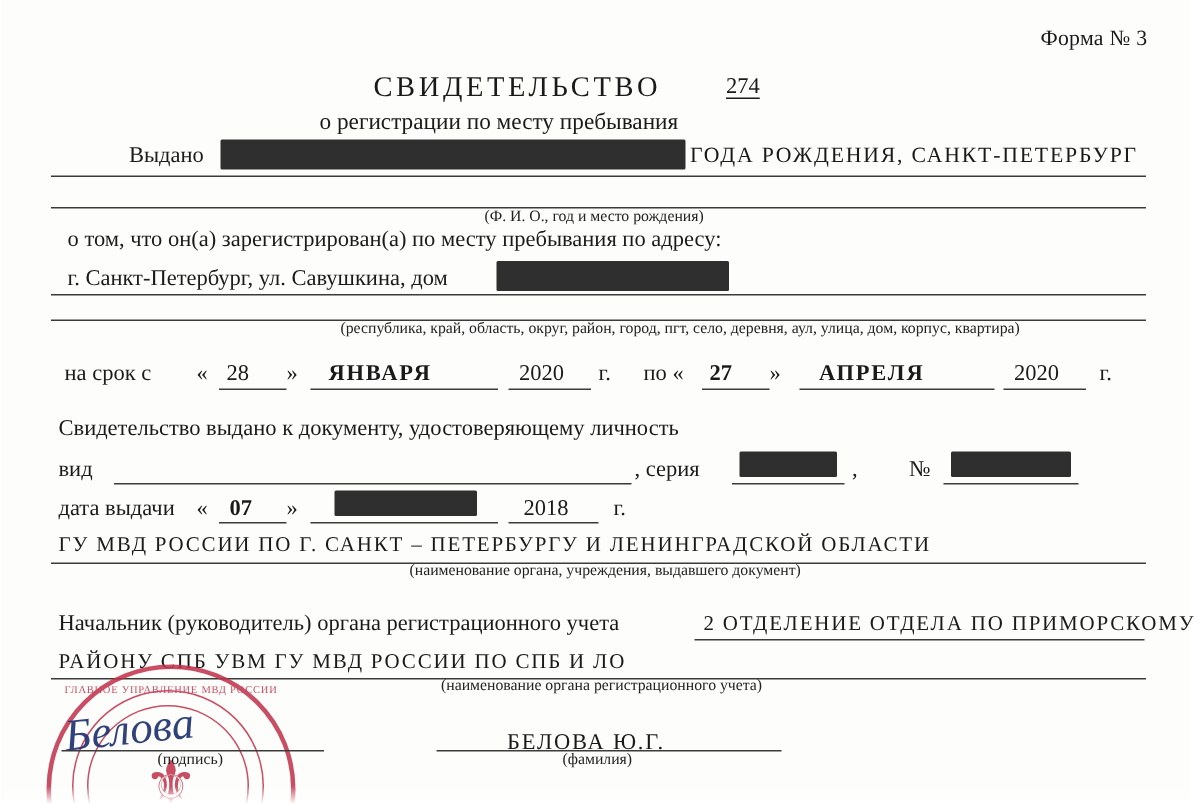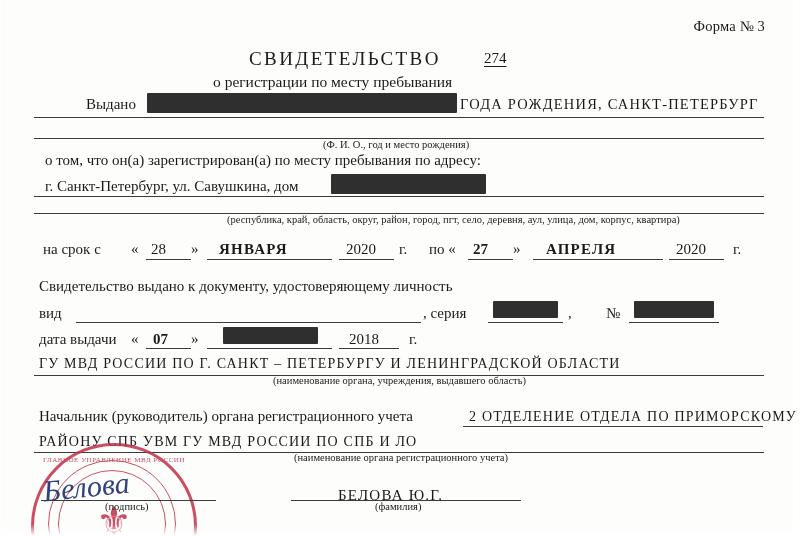--- a/index.html
+++ b/index.html
@@ -207,21 +207,21 @@
   <div class="t" style="left:190px; top:331px;">»</div>
   <div class="redact" style="left:222px; top:327px; width:95px; height:17px;"></div>
   <div class="line" style="left:145px; top:348px; width:45px;"></div>
   <div class="line" style="left:206px; top:348px; width:125px;"></div>
   <div class="t" style="left:348px; top:331px;">2018</div>
   <div class="line" style="left:338px; top:348px; width:60px;"></div>
   <div class="t" style="left:408px; top:331px;">г.</div>
 
   <div class="t sp" style="left:38px; top:356px; font-size:14px;">ГУ  МВД  РОССИИ  ПО  Г. САНКТ – ПЕТЕРБУРГУ  И  ЛЕНИНГРАДСКОЙ ОБЛАСТИ</div>
   <div class="line" style="left:33px; top:375px; width:730px;"></div>
-  <div class="small" style="left:272px; top:375px;">(наименование органа, учреждения, выдавшего область)</div>
+  <div class="small" style="left:272px; top:375px;">(наименование органа, учреждения, выдавшего документ)</div>
 
   <div class="t" style="left:38px; top:408px;">Начальник (руководитель) органа регистрационного учета</div>
   <div class="t sp" style="left:468px; top:409px; font-size:14px;">2 ОТДЕЛЕНИЕ ОТДЕЛА  ПО ПРИМОРСКОМУ</div>
   <div class="line" style="left:462px; top:426px; width:300px;"></div>
   <div class="t sp" style="left:38px; top:434px; font-size:14px;">РАЙОНУ СПБ УВМ  ГУ  МВД  РОССИИ  ПО  СПБ  И  ЛО</div>
   <div class="line" style="left:33px; top:452px; width:730px;"></div>
   <div class="small" style="left:293px; top:452px;">(наименование органа регистрационного учета)</div>
 
   <div class="stamp">
     <div class="stamp-inner"></div>

